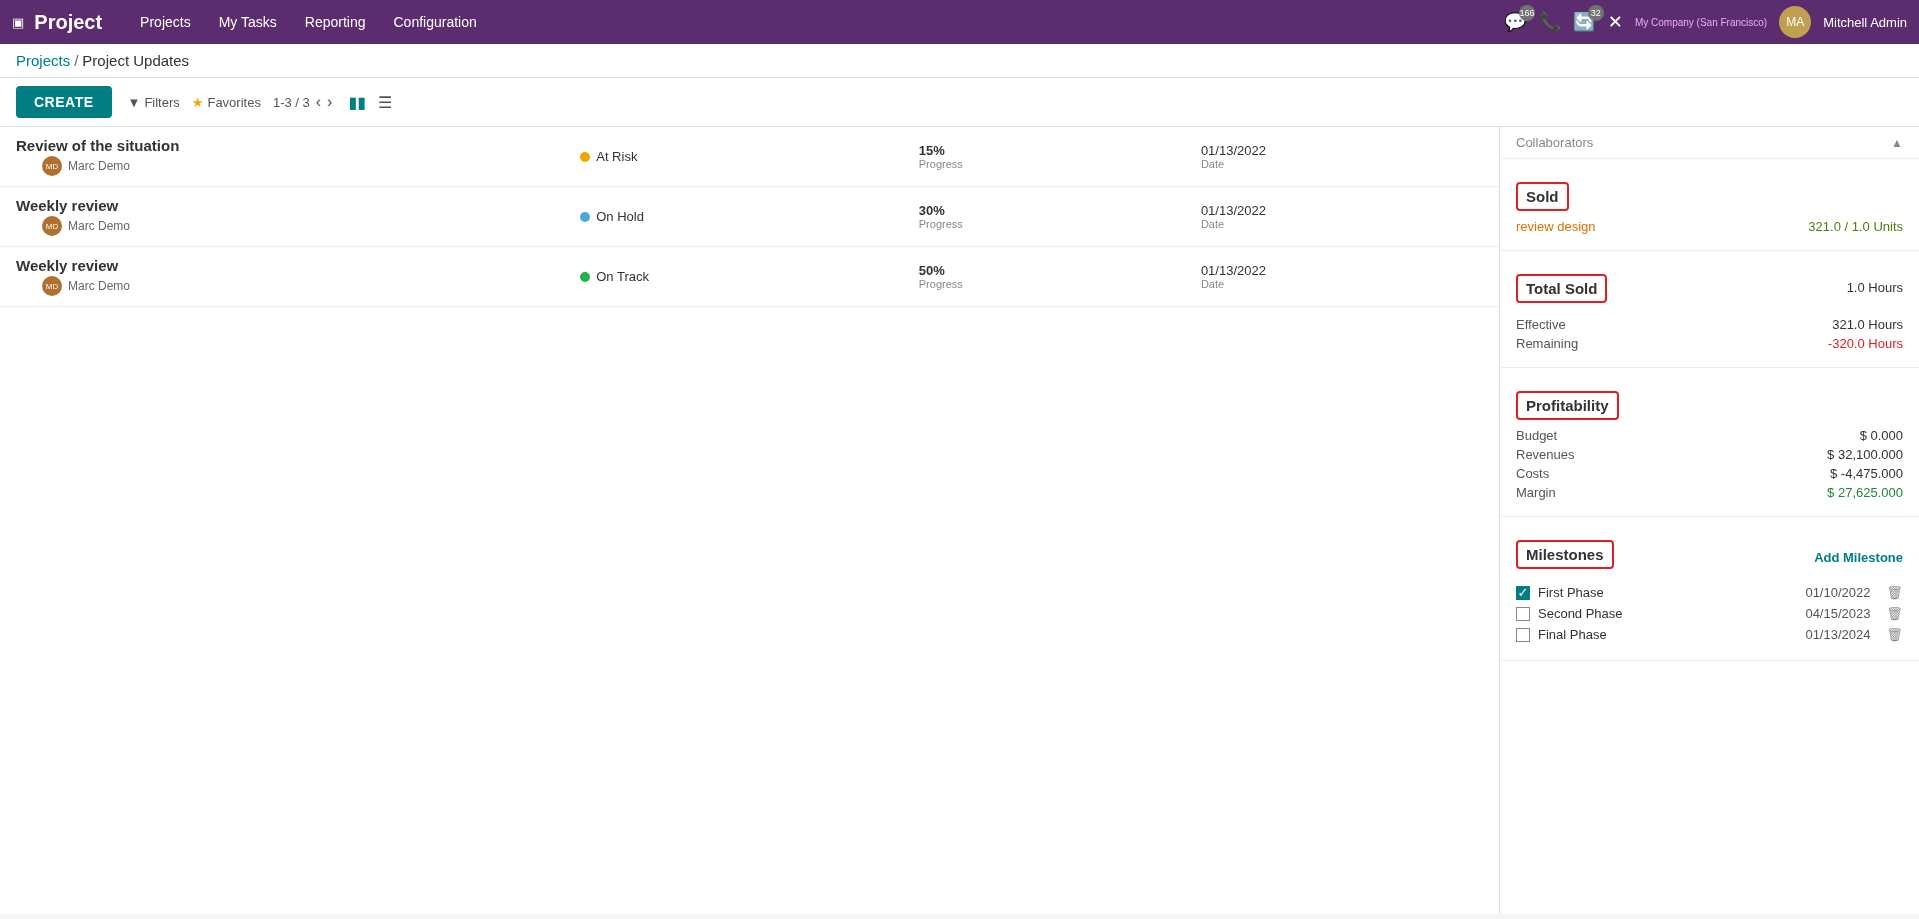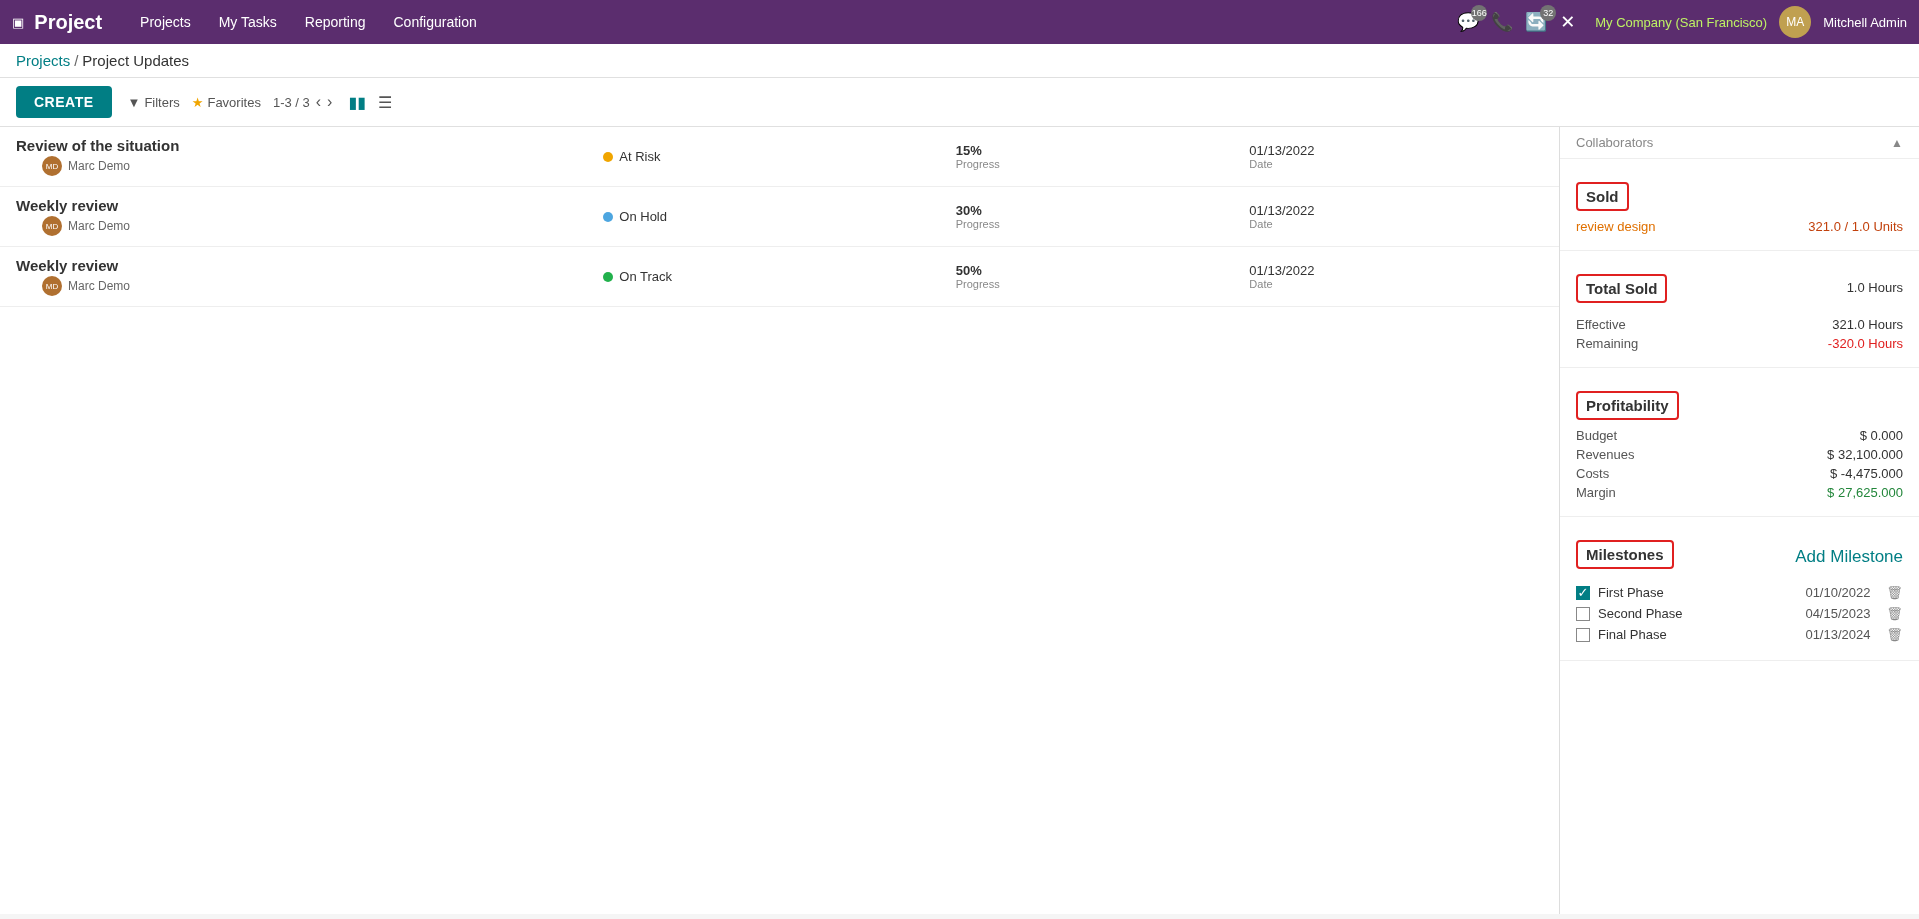--- a/index.html
+++ b/index.html
@@ -19,21 +19,21 @@
     .topnav-logo { font-size: 20px; font-weight: bold; margin-right: 24px; color: #fff; }
     .topnav-links { display: flex; gap: 0; flex: 1; }
     .topnav-link { color: #fff; padding: 0 14px; font-size: 14px; cursor: pointer; line-height: 44px; }
     .topnav-right { display: flex; align-items: center; gap: 12px; margin-left: auto; }
     .topnav-icon-btn { position: relative; cursor: pointer; color: #fff; font-size: 18px; }
     .topnav-badge {
       position: absolute; top: -6px; right: -8px;
       background: #737373; color: #fff; border-radius: 50%;
       font-size: 9px; width: 16px; height: 16px; display: flex; align-items: center; justify-content: center;
     }
-    .topnav-company { font-size: 13px; color: #bef264; margin-left: 8px; }
+    .topnav-company { font-size: 10px; color: #f0abfc; }
     .topnav-avatar {
       width: 32px; height: 32px; border-radius: 50%; background: #c0a050;
       display: flex; align-items: center; justify-content: center; color: #fff; font-size: 12px;
     }
     .topnav-user { font-size: 13px; color: #fff; }
     .topnav-x { color: #fff; font-size: 18px; cursor: pointer; }
 
     
     .breadcrumb-bar {
       background: #fff;
@@ -115,21 +115,21 @@
     .dot-orange { background: #f0a500; }
     .dot-blue { background: #4da6e0; }
     .dot-green { background: #22b14c; }
     .progress-val { font-size: 13px; font-weight: 600; color: #333; }
     .progress-label { font-size: 11px; color: #888; }
     .date-val { font-size: 13px; color: #333; }
     .date-label { font-size: 11px; color: #888; }
 
     
     .right-panel {
-      width: 360px;
+      width: 420px;
       min-width: 320px;
       border-left: 1px solid #ddd;
       background: #fff;
       overflow-y: auto;
       padding: 0;
     }
 
     .panel-section {
       border-bottom: 1px solid #eee;
       padding: 12px 16px;
@@ -150,21 +150,21 @@
 
     .panel-row {
       display: flex;
       justify-content: space-between;
       align-items: center;
       margin-bottom: 4px;
       font-size: 13px;
     }
     .panel-row-label { color: #555; }
     .panel-row-value { color: #333; font-weight: 500; }
-    .panel-row-value.orange { color: #c2410c; }
+    .panel-row-value.orange { color: #4d7c0f; }
     .panel-row-value.red { color: #e02020; }
     .panel-row-value.green { color: #22863a; }
 
     
     .collaborators-row {
       display: flex;
       align-items: center;
       padding: 8px 16px;
       border-bottom: 1px solid #eee;
       color: #888;
@@ -175,22 +175,22 @@
 
     
     .milestones-header {
       display: flex;
       align-items: center;
       justify-content: space-between;
       margin-bottom: 8px;
     }
     .add-milestone-btn {
       color: #017e84;
-      font-weight: 400;
-      font-size: 17px;
+      font-weight: 700;
+      font-size: 13px;
       cursor: pointer;
       background: none;
       border: none;
       margin-top: 8px;
     }
 
     .milestone-row {
       display: flex;
       align-items: center;
       margin-bottom: 6px;

